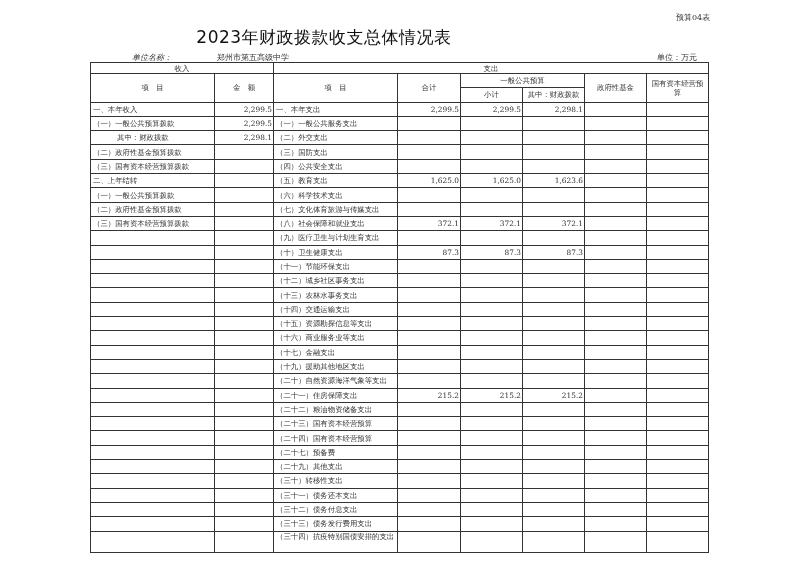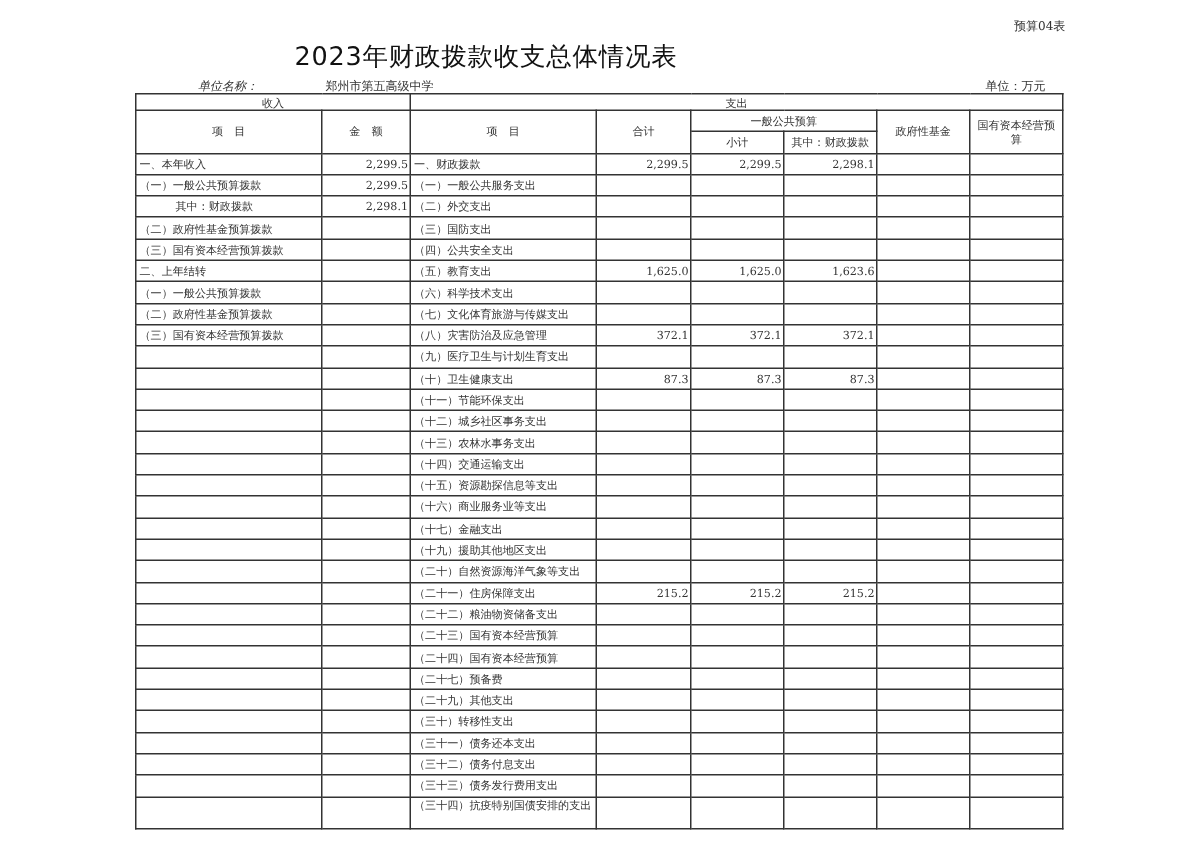--- a/index.html
+++ b/index.html
@@ -56,21 +56,21 @@
       <td class="hdr" rowspan="2">政府性基金</td>
       <td class="hdr wrap" rowspan="2">国有资本经营预算</td>
     </tr>
     <tr>
       <td class="hdr">小计</td>
       <td class="hdr">其中：财政拨款</td>
     </tr>
   <tr>
         <td>一、本年收入</td>
         <td class="num">2,299.5</td>
-        <td class="thick-left">一、财政拨款</td>
+        <td class="thick-left">一、本年支出</td>
         <td class="num">2,299.5</td>
         <td class="num">2,299.5</td>
         <td class="num">2,298.1</td>
         <td class="num"></td>
         <td class="num"></td>
       </tr>
       <tr>
         <td>（一）一般公共预算拨款</td>
         <td class="num">2,299.5</td>
         <td class="thick-left">（一）一般公共服务支出</td>
@@ -136,21 +136,21 @@
         <td class="thick-left">（七）文化体育旅游与传媒支出</td>
         <td class="num"></td>
         <td class="num"></td>
         <td class="num"></td>
         <td class="num"></td>
         <td class="num"></td>
       </tr>
       <tr>
         <td>（三）国有资本经营预算拨款</td>
         <td class="num"></td>
-        <td class="thick-left">（八）灾害防治及应急管理</td>
+        <td class="thick-left">（八）社会保障和就业支出</td>
         <td class="num">372.1</td>
         <td class="num">372.1</td>
         <td class="num">372.1</td>
         <td class="num"></td>
         <td class="num"></td>
       </tr>
       <tr>
         <td></td>
         <td class="num"></td>
         <td class="thick-left">（九）医疗卫生与计划生育支出</td>

